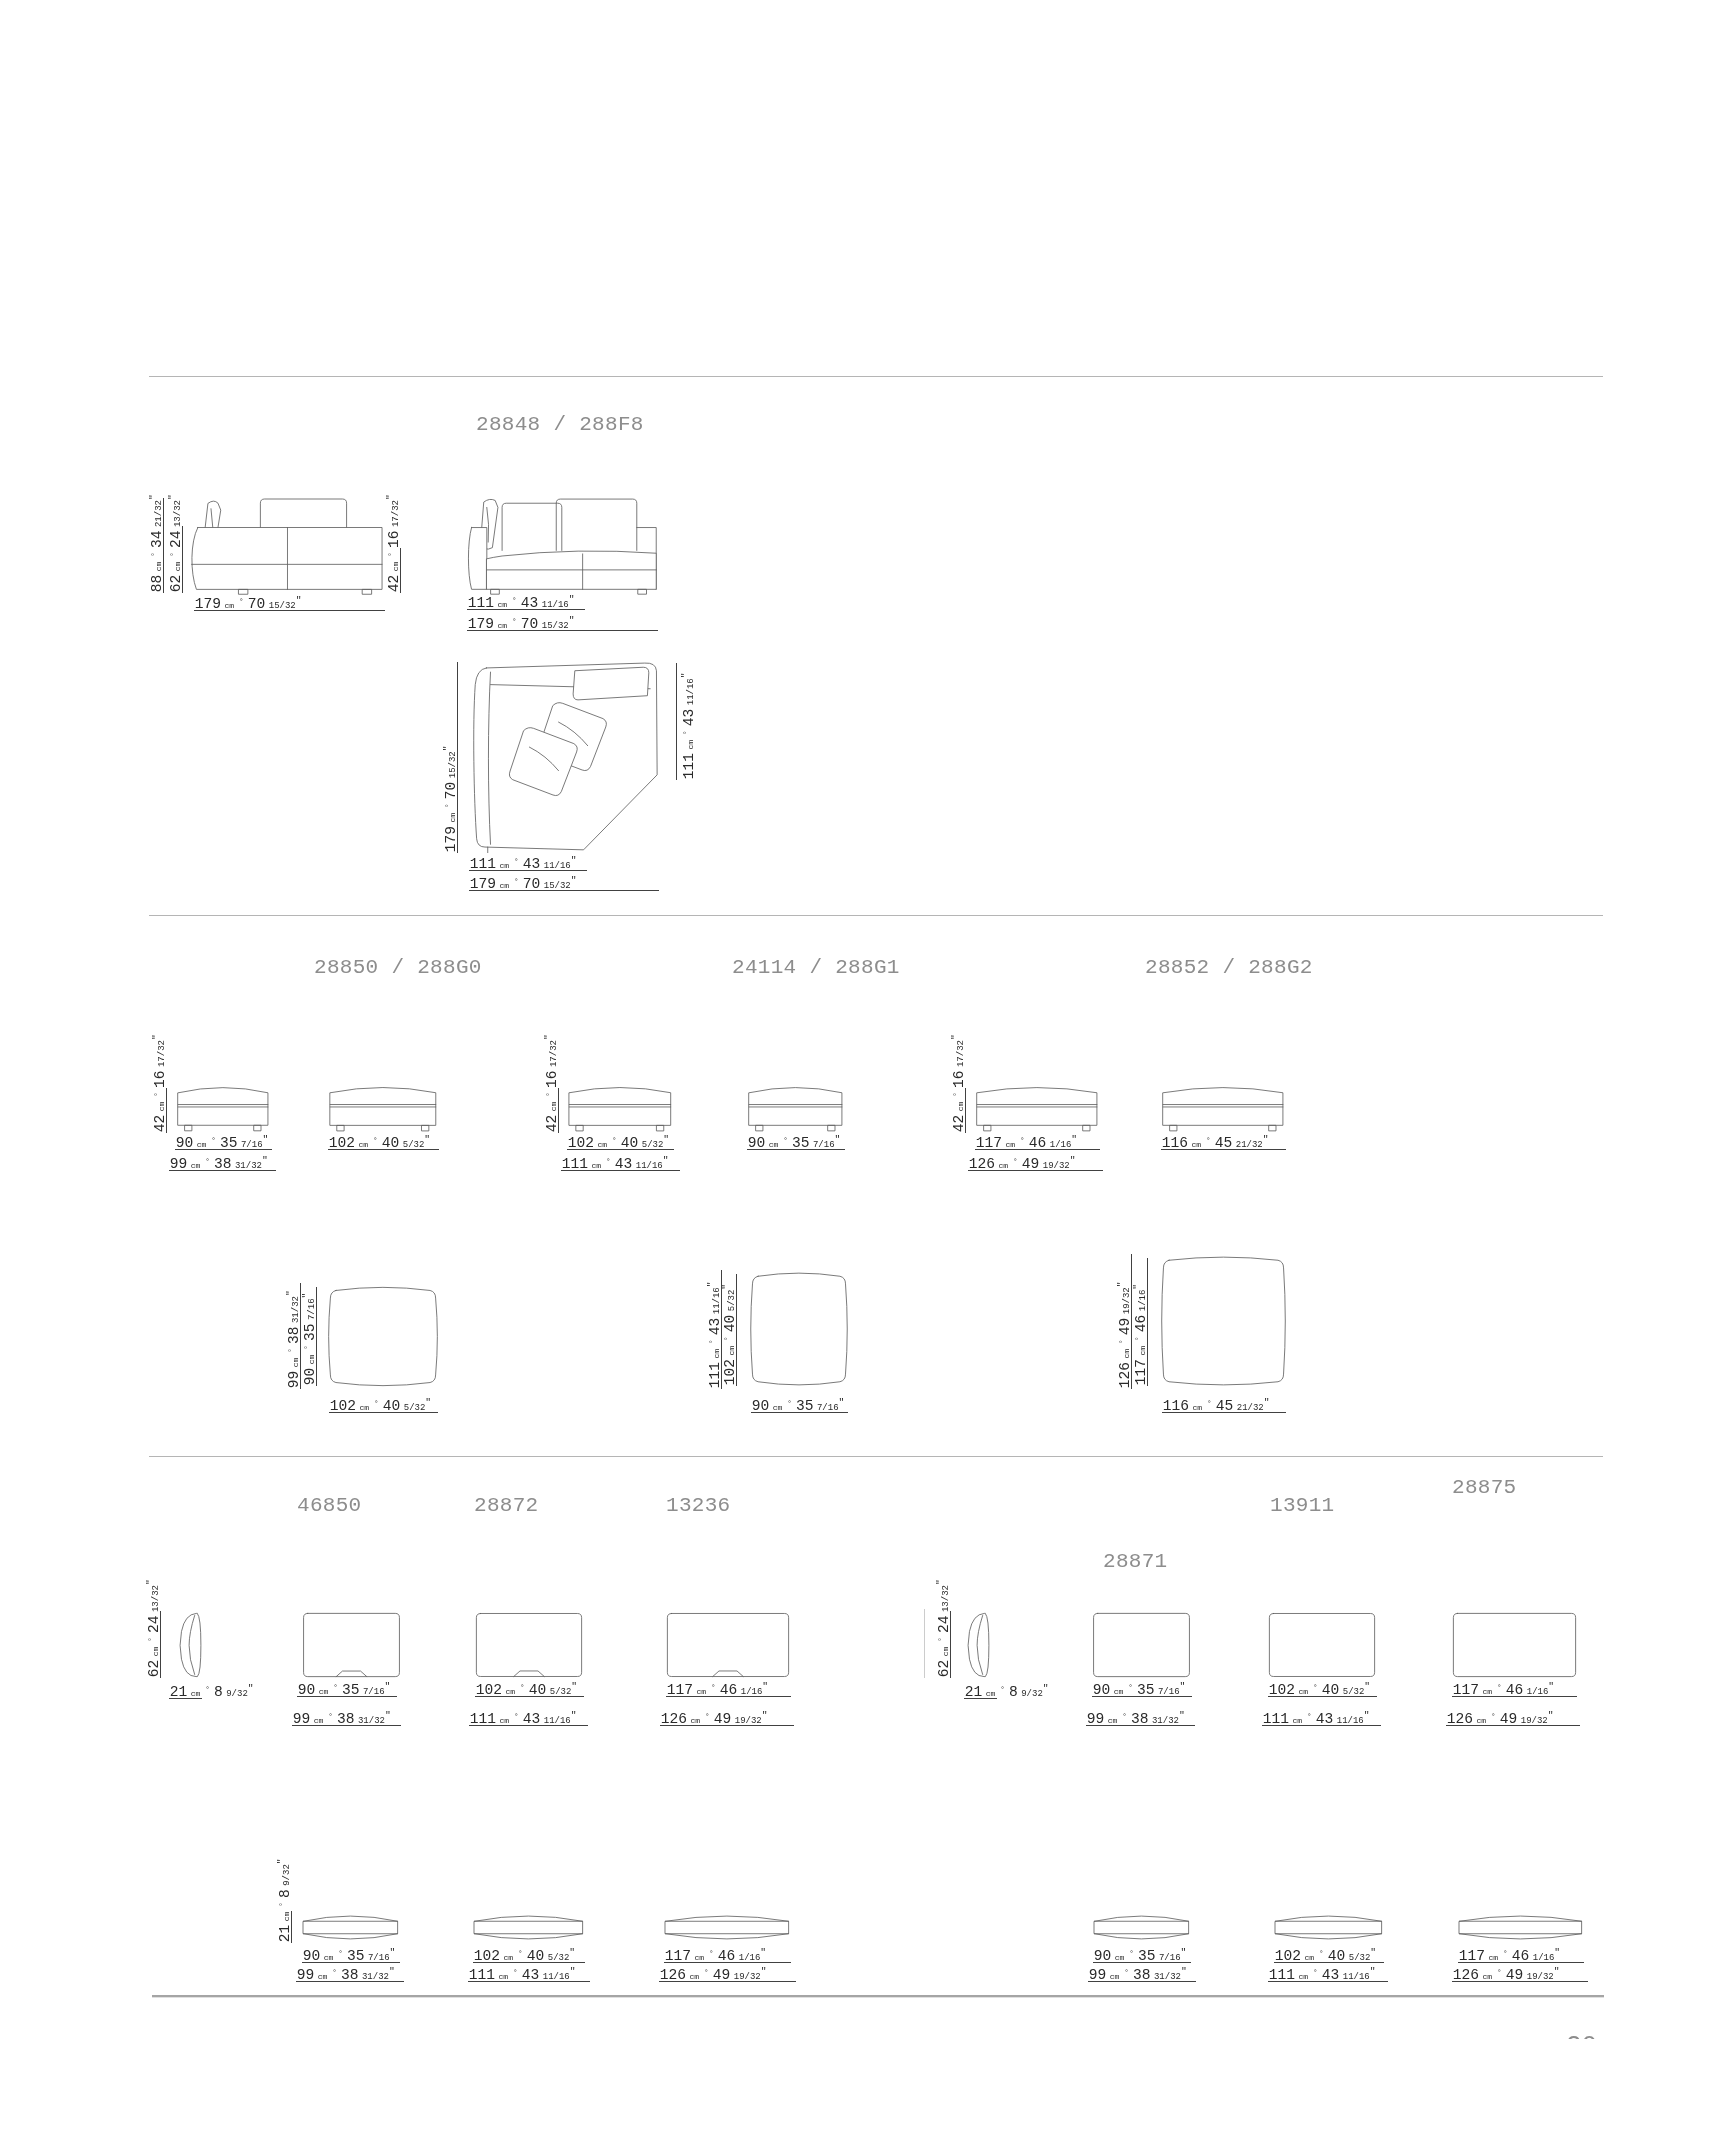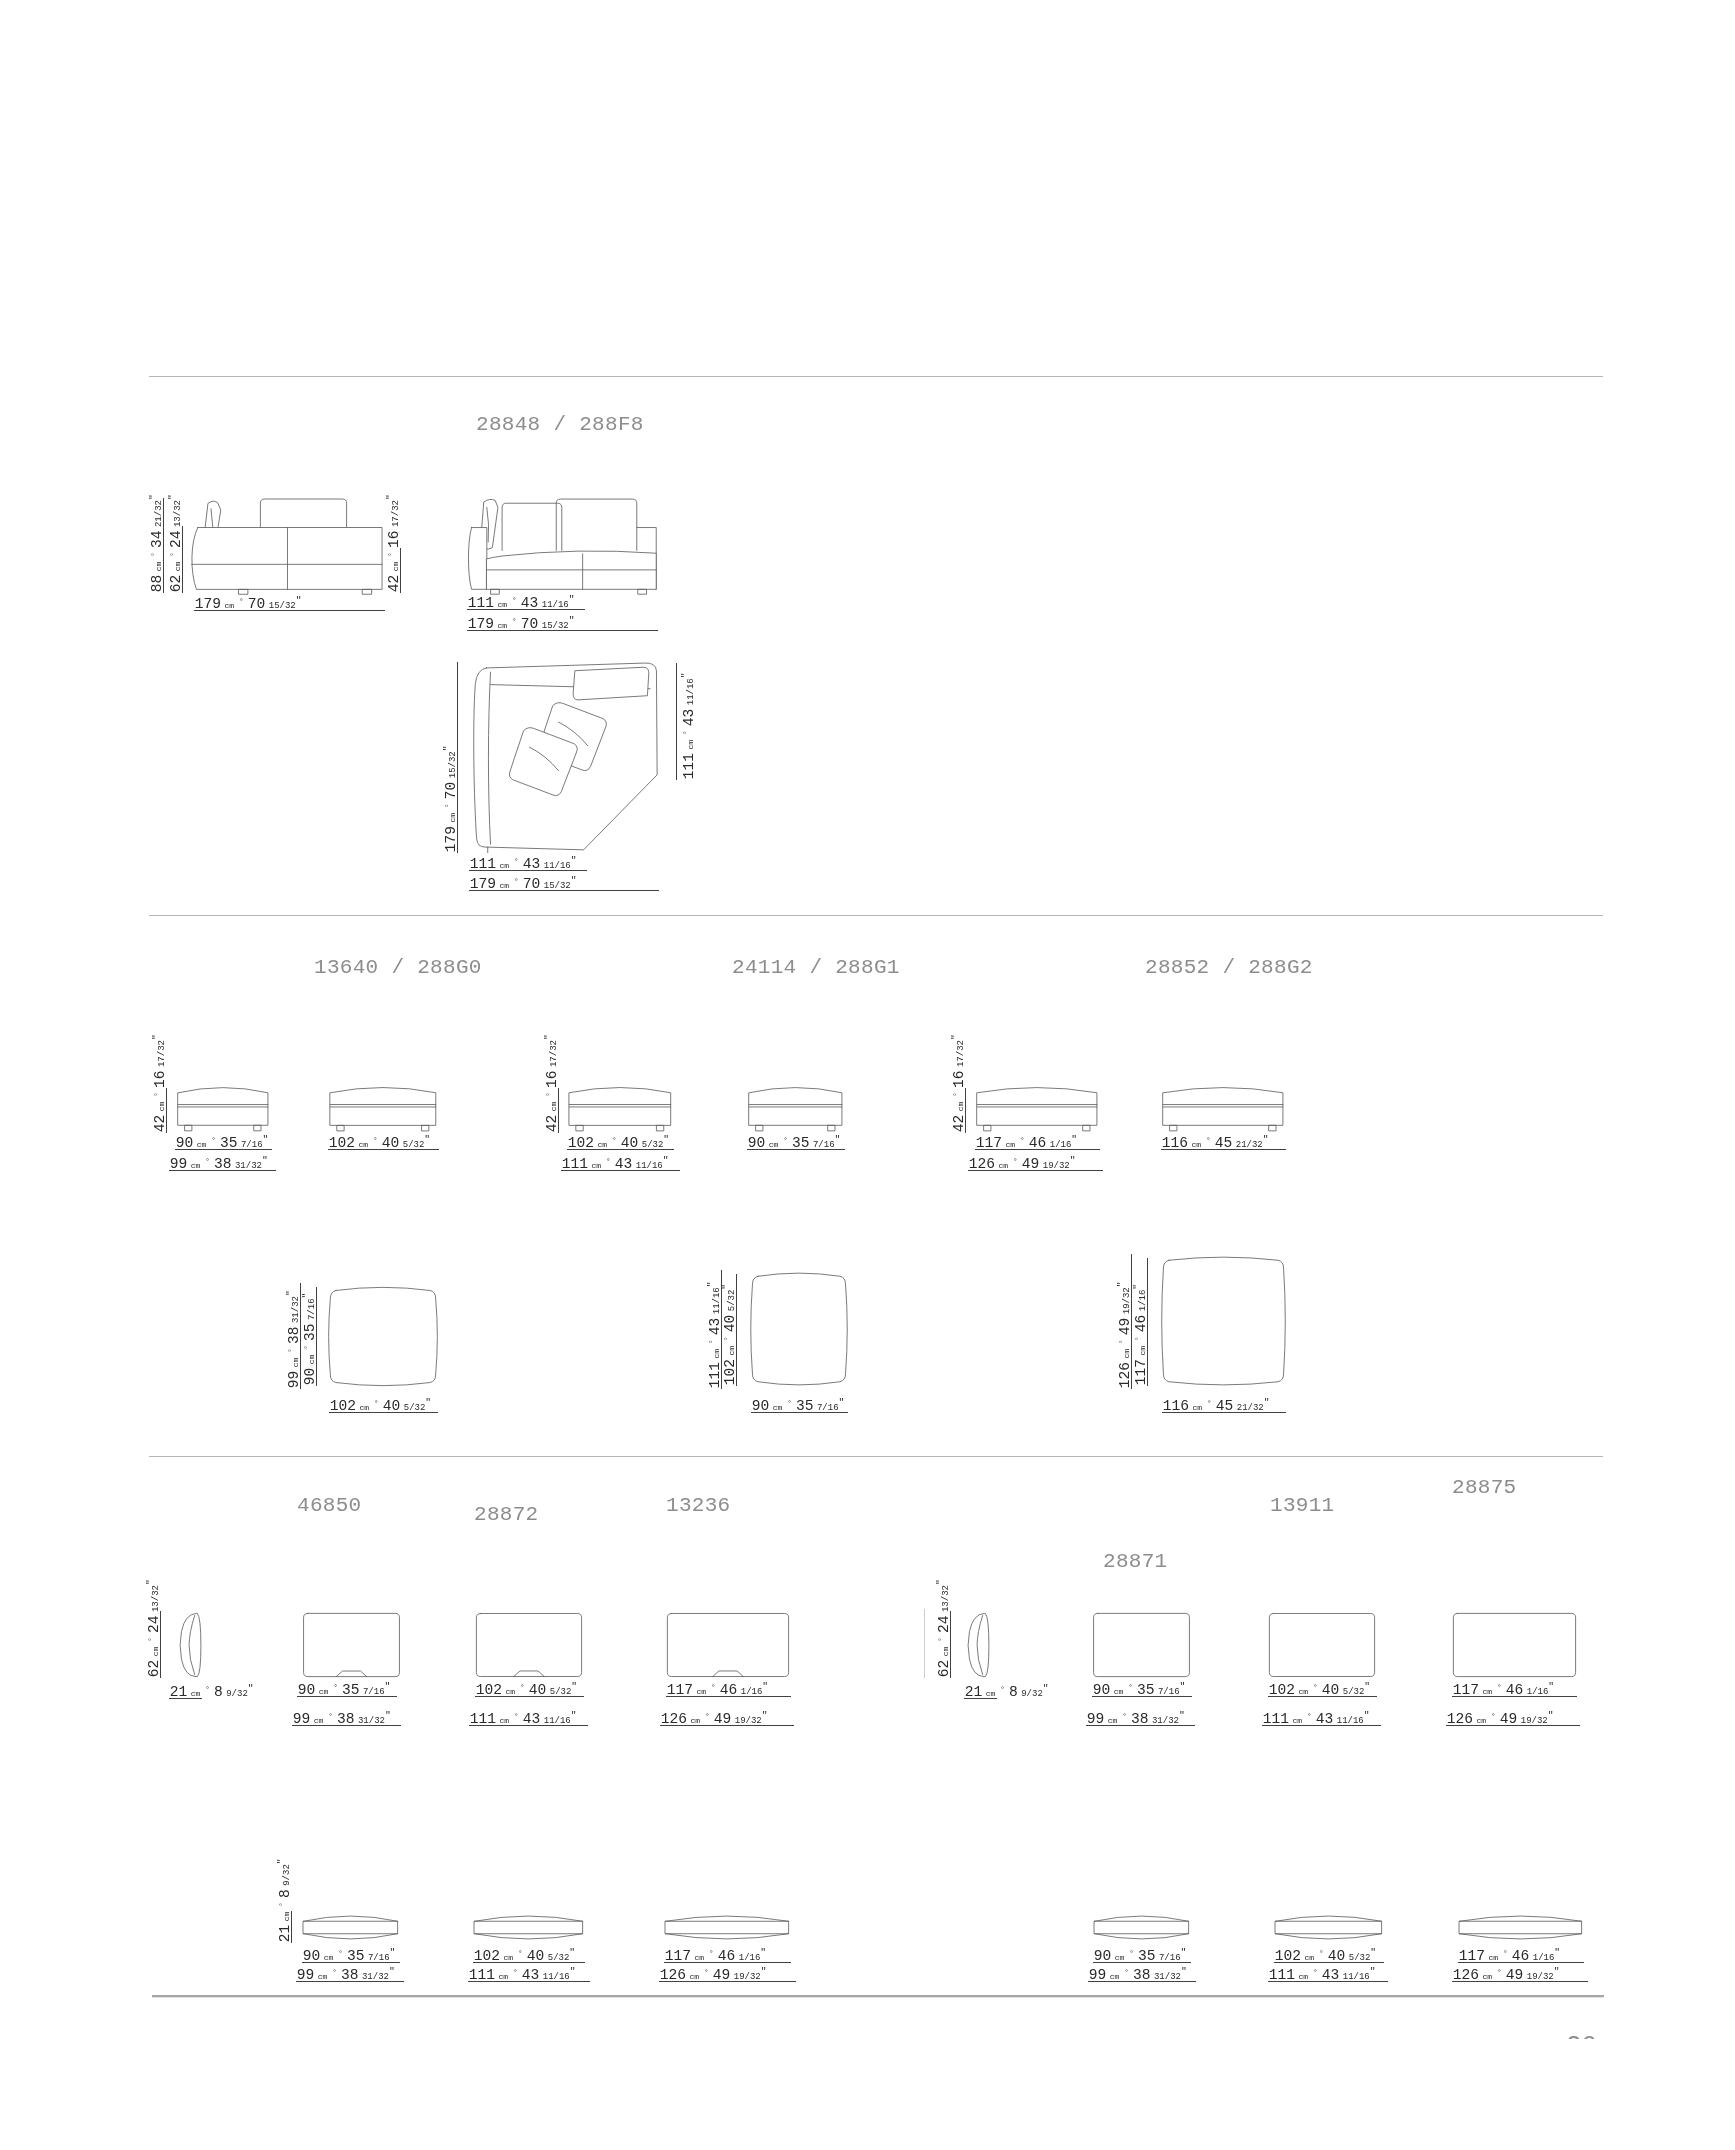--- a/index.html
+++ b/index.html
@@ -30,25 +30,25 @@
 
 <div id="canvas">
 
   <div class="rule" style="left:149px;top:376px;width:1454px;"></div>
   <div class="rule" style="left:149px;top:915px;width:1454px;"></div>
   <div class="rule" style="left:149px;top:1456px;width:1454px;"></div>
   <div class="rule-heavy" style="left:152px;top:1995px;width:1452px;"></div>
   <div class="vrule" style="left:924px;top:1609px;height:69px;"></div>
 
   <div class="hdr" style="left:476px;top:414px;">28848 / 288F8</div>
-  <div class="hdr" style="left:314px;top:957px;">13640 / 288G0</div>
+  <div class="hdr" style="left:314px;top:957px;">28850 / 288G0</div>
   <div class="hdr" style="left:732px;top:957px;">24114 / 288G1</div>
   <div class="hdr" style="left:1145px;top:957px;">28852 / 288G2</div>
   <div class="hdr" style="left:297px;top:1495px;">46850</div>
-  <div class="hdr" style="left:474px;top:1495px;margin-top:9px;">28872</div>
+  <div class="hdr" style="left:474px;top:1495px;">28872</div>
   <div class="hdr" style="left:666px;top:1495px;">13236</div>
   <div class="hdr" style="left:1103px;top:1551px;">28871</div>
   <div class="hdr" style="left:1270px;top:1495px;">13911</div>
   <div class="hdr" style="left:1452px;top:1477px;">28875</div>
 
   <svg class="shape" style="left:186px;top:492px;" width="203" height="103" viewBox="0 0 292 148">
       <path d="M107 52 L107 16 Q107 10 113 10 L225 10 Q231 10 231 16 L231 52"></path>
       <path d="M32 16 Q40 10 46 16 L50 26 L40 88 Q28 94 24 84 Z" class="f"></path>
       <path d="M36 24 Q40 50 38 78"></path>
       <path d="M17 51 L282 51 L282 140 L15 140 C6 116 6 72 17 51 Z" class="f"></path>

